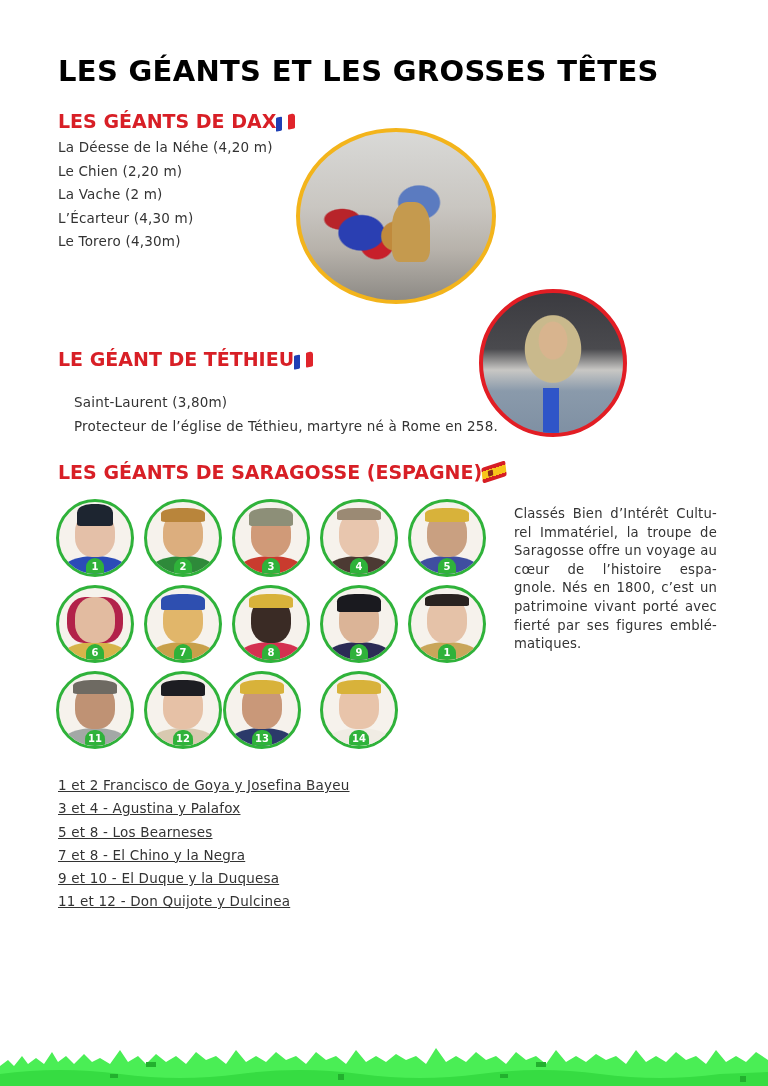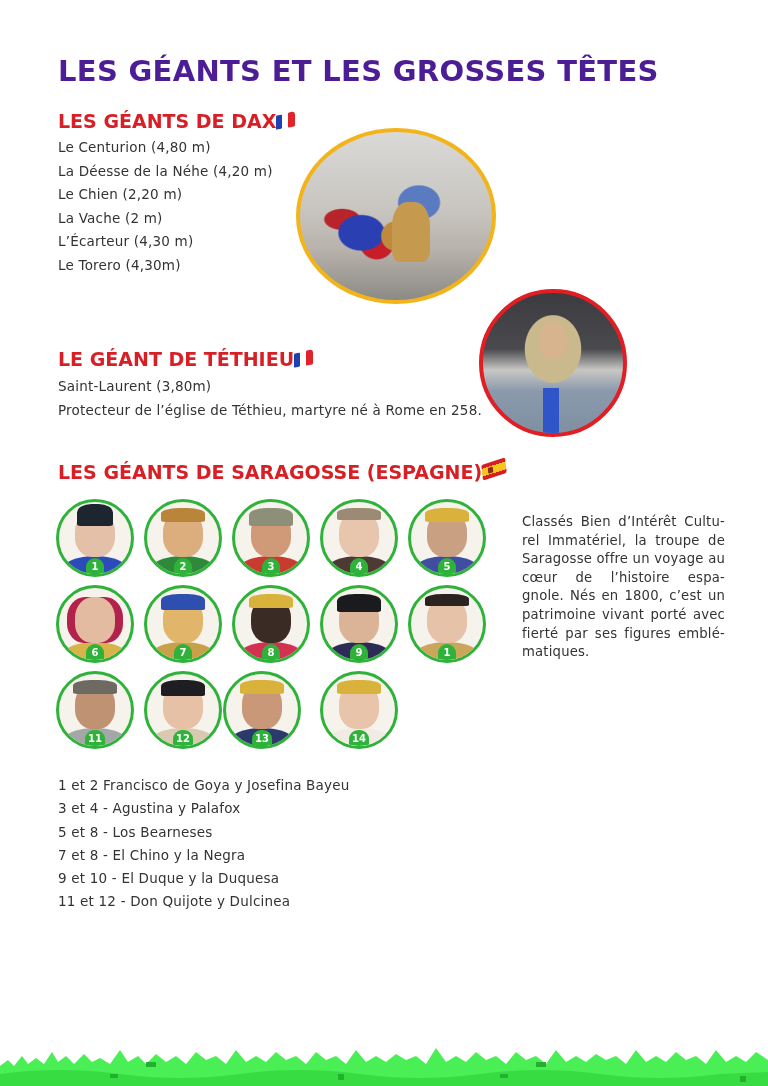--- a/index.html
+++ b/index.html
@@ -5,48 +5,48 @@
   html, body { margin:0; padding:0; }
   body {
     width:768px; height:1086px; position:relative; overflow:hidden;
     background:#ffffff;
     font-family: "DejaVu Sans", "Liberation Sans", sans-serif;
     color:#2a2a2a;
   }
   .page-title {
     position:absolute; left:58px; top:54px;
     font-family:"DejaVu Sans", sans-serif; font-weight:bold;
-    font-size:29px; letter-spacing:0.3px; color:#4c1d95;
+    font-size:29px; letter-spacing:0.3px; color:#000000;
     margin:0; white-space:nowrap;
   }
   .section-title {
     position:absolute; margin:0;
     font-family:"DejaVu Sans", sans-serif; font-weight:bold;
     font-size:19px; color:#d81f26; white-space:nowrap;
-    display:flex; align-items:flex-start; 
+    display:flex; align-items:center; 
   }
   .flag-fr { display:inline-flex; align-items:flex-end; gap:2px; height:18px; transform:skewY(-10deg); }
   .flag-fr .b { width:6px; height:14px; background:#1f3fb5; border-radius:1px; }
   .flag-fr .w { width:2px; height:14px; background:#fff; }
   .flag-fr .r { width:7px; height:15px; background:#e0242b; border-radius:1px 3px 1px 1px; }
   .flag-es {
     display:inline-block; width:24px; height:16px; transform:skewY(-12deg) rotate(-6deg);
     background:linear-gradient(#d61e24 0 25%, #f7c51b 25% 75%, #d61e24 75% 100%);
     border-radius:2px; position:relative;
   }
   .flag-es::after {
     content:""; position:absolute; left:6px; top:5px; width:5px; height:6px;
     background:#8a2a1a; border-radius:1px;
   }
   .list { position:absolute; margin:0; padding:0; list-style:none; }
   .list li {
     font-size:13.5px; line-height:23.5px; color:#333; white-space:nowrap;
     letter-spacing:0.2px;
   }
-  .text-line { position:absolute; margin:0; font-size:13.5px; color:#333; white-space:nowrap; letter-spacing:0.2px; }
+  .text-line { position:absolute; margin:16px; font-size:13.5px; color:#333; white-space:nowrap; letter-spacing:0.2px; }
   .photo-circle {
     position:absolute; border-radius:50%; overflow:hidden; box-sizing:border-box;
   }
   .photo-dax {
     left:296px; top:128px; width:200px; height:176px; border:4px solid #f3b41b;
     background:
       radial-gradient(circle at 50% 62%, #c08a3c 0 10%, transparent 11%),
       radial-gradient(ellipse at 32% 60%, #2a3fb2 0 12%, transparent 13%),
       radial-gradient(ellipse at 40% 66%, #c71f2a 0 10%, transparent 11%),
       radial-gradient(ellipse at 62% 42%, #5b7bc0 0 12%, transparent 13%),
@@ -85,45 +85,44 @@
     position:absolute; left:50%; top:6px; width:44px; height:18px; transform:translateX(-50%);
     border-radius:40% 40% 10% 10%;
   }
   .giant .num {
     position:absolute; left:50%; bottom:-2px; transform:translateX(-50%);
     min-width:18px; height:18px; padding:0 3px; box-sizing:border-box;
     background:#2fb23a; color:#fff; font-weight:bold; font-size:10px; line-height:18px; text-align:center;
     border-radius:9px 9px 0 0; font-family:"DejaVu Sans", sans-serif;
   }
   .desc {
-    position:absolute; left:514px; top:505px; width:203px; margin:8px;
+    position:absolute; left:514px; top:505px; width:203px; margin:0;
     font-size:13.2px; line-height:18.6px; color:#333; text-align:justify; letter-spacing:0.2px;
     hyphens:manual;
   }
   .legend { position:absolute; left:58px; top:774px; margin:0; padding:0; list-style:none; }
-  .legend li { font-size:13.5px; line-height:23.3px; color:#333; white-space:nowrap; letter-spacing:0.2px; }
+  .legend li { font-size:13.5px; line-height:23.3px; color:#333; white-space:nowrap; letter-spacing:0.2px;text-decoration:underline; }
   .grass {
     position:absolute; left:0; bottom:0; width:768px; height:42px;
   }
 </style>
 </head>
 <body>
 
 <h1 class="page-title">LES GÉANTS ET LES GROSSES TÊTES</h1>
 
 <h2 class="section-title" style="left:58px; top:110px;">
   <span>LES GÉANTS DE DAX</span>
   <span class="flag-fr">
       <span class="b"></span>
       <span class="w"></span>
       <span class="r"></span>
     </span>
 </h2>
 <ul class="list" style="left:58px; top:136px;">
-  <li>Le Centurion (4,80 m)</li>
   <li>La Déesse de la Néhe (4,20 m)</li>
   <li>Le Chien (2,20 m)</li>
   <li>La Vache (2 m)</li>
   <li>L’Écarteur (4,30 m)</li>
   <li>Le Torero (4,30m)</li>
 </ul>
 <div class="photo-circle photo-dax"></div>
 
 <h2 class="section-title" style="left:58px; top:348px;">
   <span>LE GÉANT DE TÉTHIEU</span>

